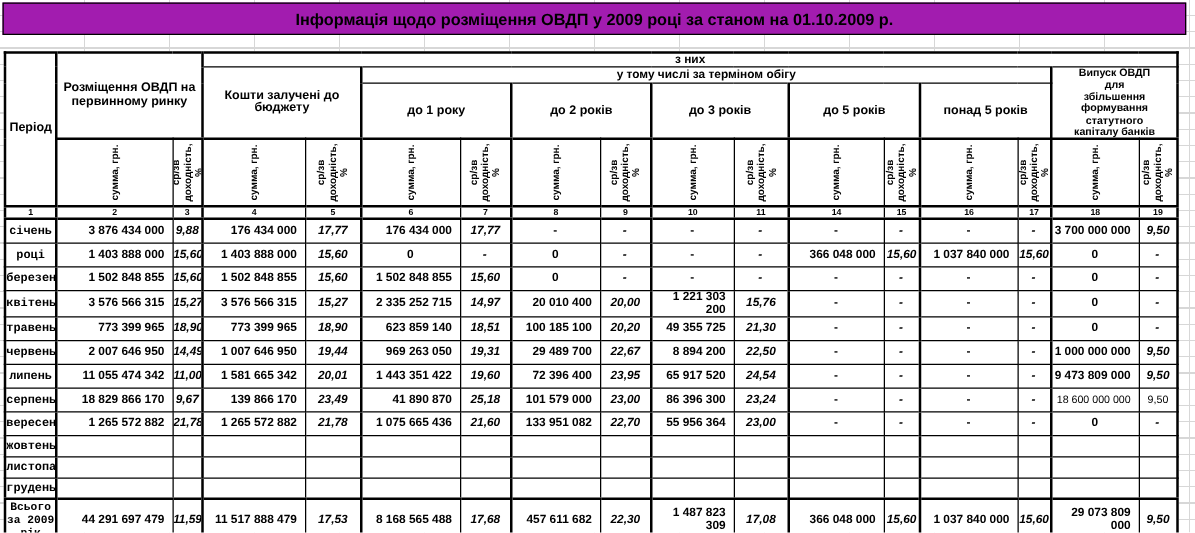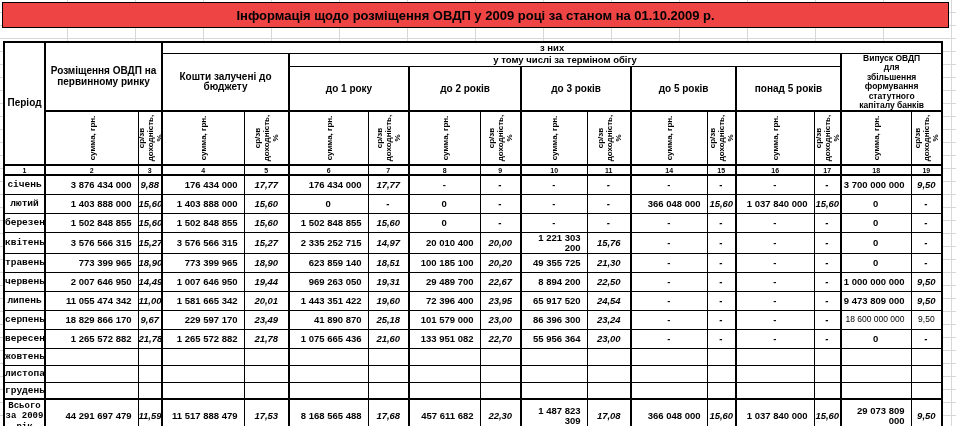--- a/index.html
+++ b/index.html
@@ -11,21 +11,21 @@
   }
   
   .sheet-grid{
     position:absolute;inset:0;
     background-image:
       repeating-linear-gradient(to right,transparent 0 67px,#d7d7d7 67px 68px),
       repeating-linear-gradient(to bottom,transparent 0 12px,#d7d7d7 12px 13px);
   }
   .title-box{
     position:absolute;left:2px;top:2px;width:945px;height:24px;
-    border:1px solid #000;background:#ef4444;
+    border:1px solid #000;background:#a21caf;
     display:flex;align-items:center;justify-content:center;
     font-size:13px;
   }
   table.ovdp{
     position:absolute;left:3px;top:41px;width:938px;
     border-collapse:collapse;table-layout:fixed;background:#fff;
     border:2px solid #000;
   }
   td{border:1px solid #000;padding:0;text-align:center;vertical-align:middle;
      font-size:9.5px;line-height:1.05;overflow:hidden;}
@@ -193,21 +193,21 @@
         <td class="sum bl2 ctr">-</td>
         <td class="pct ctr">-</td>
         <td class="sum bl2 ctr">-</td>
         <td class="pct ctr">-</td>
         <td class="sum bl2 ctr">-</td>
         <td class="pct ctr">-</td>
         <td class="sum bl2">3 700 000 000</td>
         <td class="pct">9,50</td>
       </tr>
       <tr>
-        <td class="month">лютий</td>
+        <td class="month">році</td>
         <td class="sum bl2">1 403 888 000</td>
         <td class="pct">15,60</td>
         <td class="sum bl2">1 403 888 000</td>
         <td class="pct">15,60</td>
         <td class="sum bl2 ctr">0</td>
         <td class="pct ctr">-</td>
         <td class="sum bl2 ctr">0</td>
         <td class="pct ctr">-</td>
         <td class="sum bl2 ctr">-</td>
         <td class="pct ctr">-</td>
@@ -310,21 +310,21 @@
         <td class="pct ctr">-</td>
         <td class="sum bl2 ctr">-</td>
         <td class="pct ctr">-</td>
         <td class="sum bl2">9 473 809 000</td>
         <td class="pct">9,50</td>
       </tr>
       <tr>
         <td class="month">серпень</td>
         <td class="sum bl2">18 829 866 170</td>
         <td class="pct">9,67</td>
-        <td class="sum bl2">229 597 170</td>
+        <td class="sum bl2">139 866 170</td>
         <td class="pct">23,49</td>
         <td class="sum bl2">41 890 870</td>
         <td class="pct">25,18</td>
         <td class="sum bl2">101 579 000</td>
         <td class="pct">23,00</td>
         <td class="sum bl2">86 396 300</td>
         <td class="pct">23,24</td>
         <td class="sum bl2 ctr">-</td>
         <td class="pct ctr">-</td>
         <td class="sum bl2 ctr">-</td>

